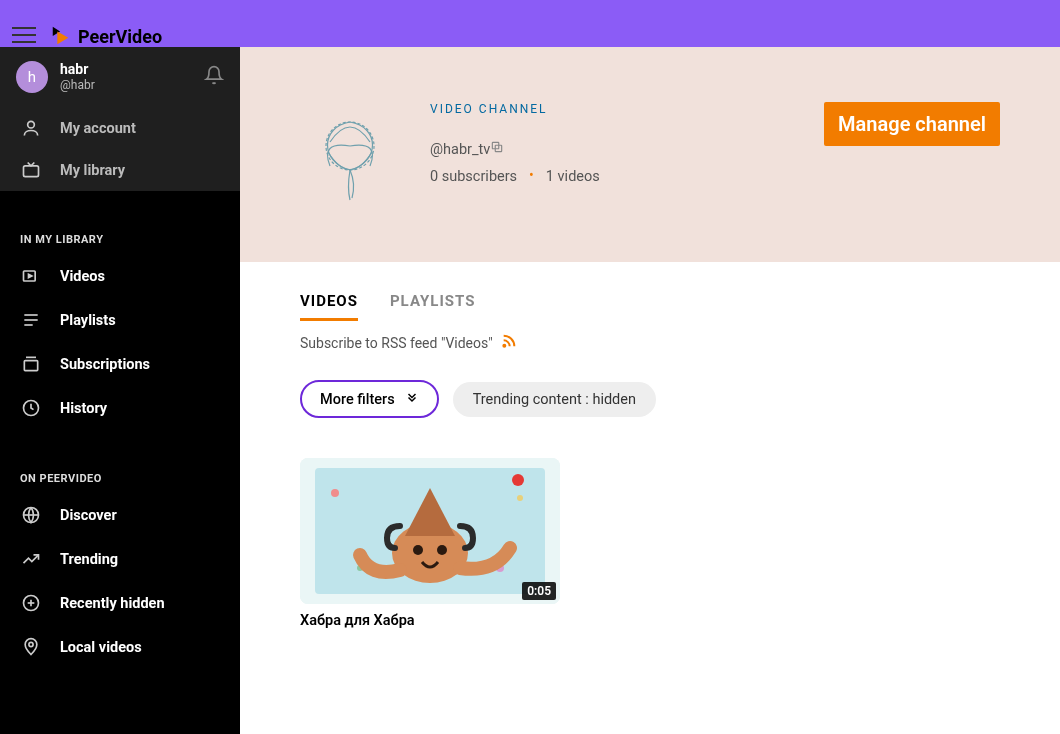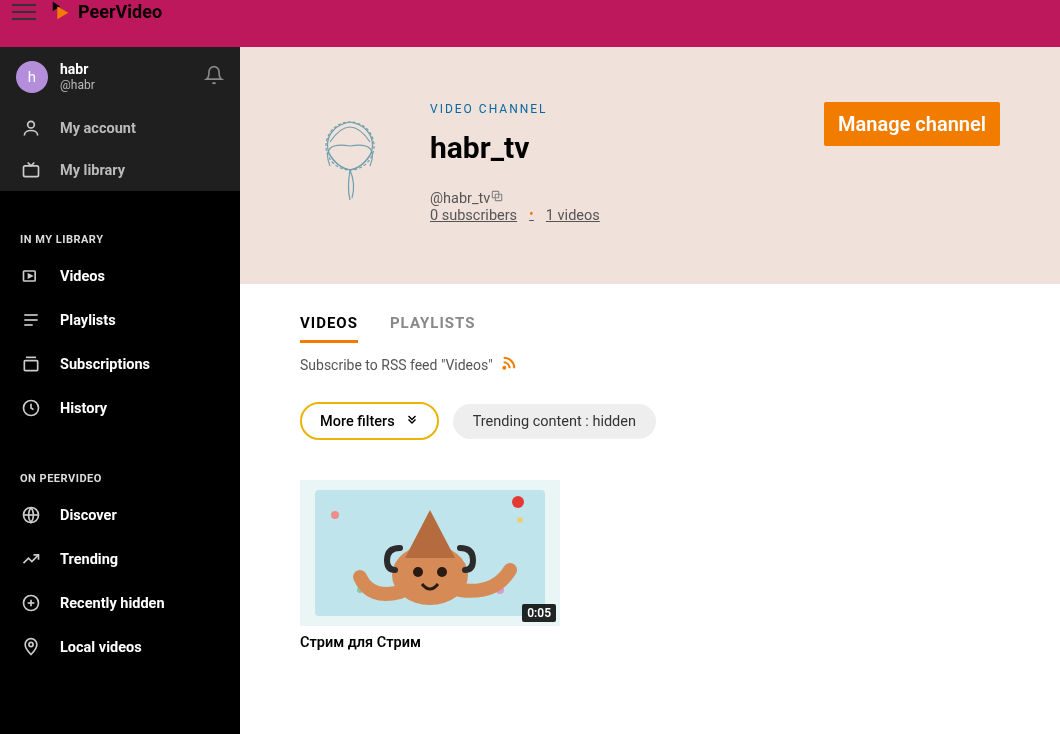--- a/index.html
+++ b/index.html
@@ -1,18 +1,18 @@
 <!DOCTYPE html>
 <html><head>
 <meta charset="utf-8">
 <style>
 * { margin: 0; padding: 0; box-sizing: border-box; font-family: -apple-system, BlinkMacSystemFont, "Segoe UI", Roboto, sans-serif; }
 body { background: #fff; color: #000; width: 1060px; height: 734px; overflow: hidden; }
 
-.topbar { height: 47px; display: flex; align-items: flex-start; padding: 0 12px; gap: 14px; background: #be185d; }
+.topbar { height: 47px; display: flex; align-items: flex-end; padding: 0 12px; gap: 14px; background: #8b5cf6; }
 .hamburger { width: 24px; height: 24px; cursor: pointer; display: flex; flex-direction: column; justify-content: center; gap: 5px; }
 .hamburger span { display:block; height: 2px; background: #333; width: 24px; }
 .logo-wrap { display:flex; align-items:center; gap:6px; }
 .logo-glyph svg { width: 22px; height: 22px; display:block; }
 .logo-text { font-size: 18px; font-weight: 700; color: #000; }
 
 .app { display:flex; height: calc(734px - 47px); }
 
 .sidebar { width: 240px; background: #000; color: #fff; flex-shrink: 0; }
 .user-block { background: #1f1f1f; padding: 14px 16px; display:flex; align-items:center; gap: 12px; position: relative; }
@@ -30,36 +30,36 @@
 .main { flex: 1; overflow-y: auto; }
 .banner { background: #f1e1db; padding: 55px 60px 60px; }
 .channel-row { display:flex; gap: 30px; align-items:flex-start; }
 .channel-avatar { width: 100px; height: 100px; display:flex; align-items:center; justify-content:center; }
 .channel-avatar svg { width:100px; height:100px; }
 .channel-info { flex:1; }
 .channel-eyebrow { color: #0369a1; font-weight:400; font-size: 12px; letter-spacing: 2px; }
 .channel-title { font-size: 30px; font-weight: 700; margin-top: 14px; }
 .channel-handle-row { display:flex; align-items:center; gap:0; margin-top: 24px; color: #555; font-size:14.5px; }
 .copy-icon { color:#888; cursor:pointer; }
-.channel-stats { color:#555; font-size:14.5px; display:flex; align-items:flex-start; gap:12px;text-decoration:underline; }
+.channel-stats { margin-top: 10px; color:#555; font-size:14.5px; display:flex; align-items:flex-start; gap:12px; }
 .dot { color:#f27c00; font-size:14px; line-height:1; }
 .manage-btn { background:#f27c00; color:#fff; border:none; padding: 10px 14px; font-size:20px; font-weight:600; cursor:pointer; border-radius:2px; }
 
 .content { padding: 30px 60px; }
 .tabs { display:flex; gap: 32px; }
 .tab { font-size: 15px; font-weight:700; color:#888; padding-bottom:8px; cursor:pointer; letter-spacing:1px; }
 .tab.active { color:#000; border-bottom: 3px solid #f27c00; }
 .rss-row { margin-top: 12px; color:#555; font-size:14px; display:flex; align-items:center; gap:8px; }
 .rss-icon { color:#f27c00; }
 .filter-row { margin-top: 28px; display:flex; gap: 14px; align-items:center; }
-.more-filters { border: 2px solid #eab308; border-radius: 999px; padding: 8px 18px; font-size:14.5px; font-weight:500; background:#fff; cursor:pointer; display:flex; align-items:center; gap:10px; }
+.more-filters { border: 2px solid #6d28d9; border-radius: 999px; padding: 8px 18px; font-size:14.5px; font-weight:500; background:#fff; cursor:pointer; display:flex; align-items:center; gap:10px; }
 .sensitive-pill { background:#eee; border-radius:999px; padding: 9px 20px; font-size:14.5px; color:#333; }
 .video-grid { margin-top: 40px; }
 .video-card { width: 260px; }
-.thumb-wrap { position:relative; width:260px; height:146px; border-radius:2px; overflow:hidden; }
+.thumb-wrap { position:relative; width:260px; height:146px; border-radius:8px; overflow:hidden; }
 .thumb { width:100%; height:100%; background:#e8f4f4; }
 .duration { position:absolute; bottom:4px; right:4px; background:rgba(0,0,0,0.85); color:#fff; font-size:12px; font-weight:600; padding:2px 5px; border-radius:2px; }
 .video-title { margin-top:8px; font-size:14.5px; font-weight:600; }
 </style>
 </head>
 <body>
 
 <div class="topbar">
   <div class="hamburger">
     <span></span>
@@ -207,21 +207,20 @@
               <path d="M28 50 Q50 85 72 50"></path>
               <path d="M50 44 q-30-5-20 20"></path>
               <path d="M50 44 q30-5 20 20"></path>
               <path d="M50 68 q-3 18 0 30"></path>
               <path d="M50 68 q6 14 2 28"></path>
             </g>
           </svg>
         </div>
         <div class="channel-info">
           <div class="channel-eyebrow">VIDEO CHANNEL</div>
-          <div class="channel-title">habr_tv</div>
           <div class="channel-handle-row">
             <span>@habr_tv</span>
             <span class="copy-icon">
               <svg width="14" height="14" viewBox="0 0 24 24" fill="none" stroke="currentColor" stroke-width="2">
                   <rect x="9" y="9" width="11" height="11" rx="1"></rect>
                   <rect x="4" y="4" width="11" height="11" rx="1"></rect>
                 </svg>
             </span>
           </div>
           <div class="channel-stats">
@@ -278,18 +277,18 @@
               <circle cx="118" cy="92" r="5" fill="#2b1a10"></circle>
                 <circle cx="142" cy="92" r="5" fill="#2b1a10"></circle>
               <path d="M122 104 q8 10 16 0" stroke="#2b1a10" stroke-width="3" fill="none"></path>
               <path d="M95 90 q-8 0 -8 -10 q0 -12 13 -12" stroke="#2b2b2b" stroke-width="6" fill="none" stroke-linecap="round"></path>
               <path d="M165 90 q8 0 8 -10 q0 -12 -13 -12" stroke="#2b2b2b" stroke-width="6" fill="none" stroke-linecap="round"></path>
               <path d="M160 110 q35 5 50 -20" stroke="#d68b57" stroke-width="14" fill="none" stroke-linecap="round"></path>
               <path d="M100 112 q-30 8 -40 -15" stroke="#d68b57" stroke-width="14" fill="none" stroke-linecap="round"></path>
             </svg>
             <div class="duration">0:05</div>
           </div>
-          <div class="video-title">Стрим для Стрим</div>
+          <div class="video-title">Хабра для Хабра</div>
         </div>
       </div>
     </div>
   </div>
 </div>
 
 </body></html>

